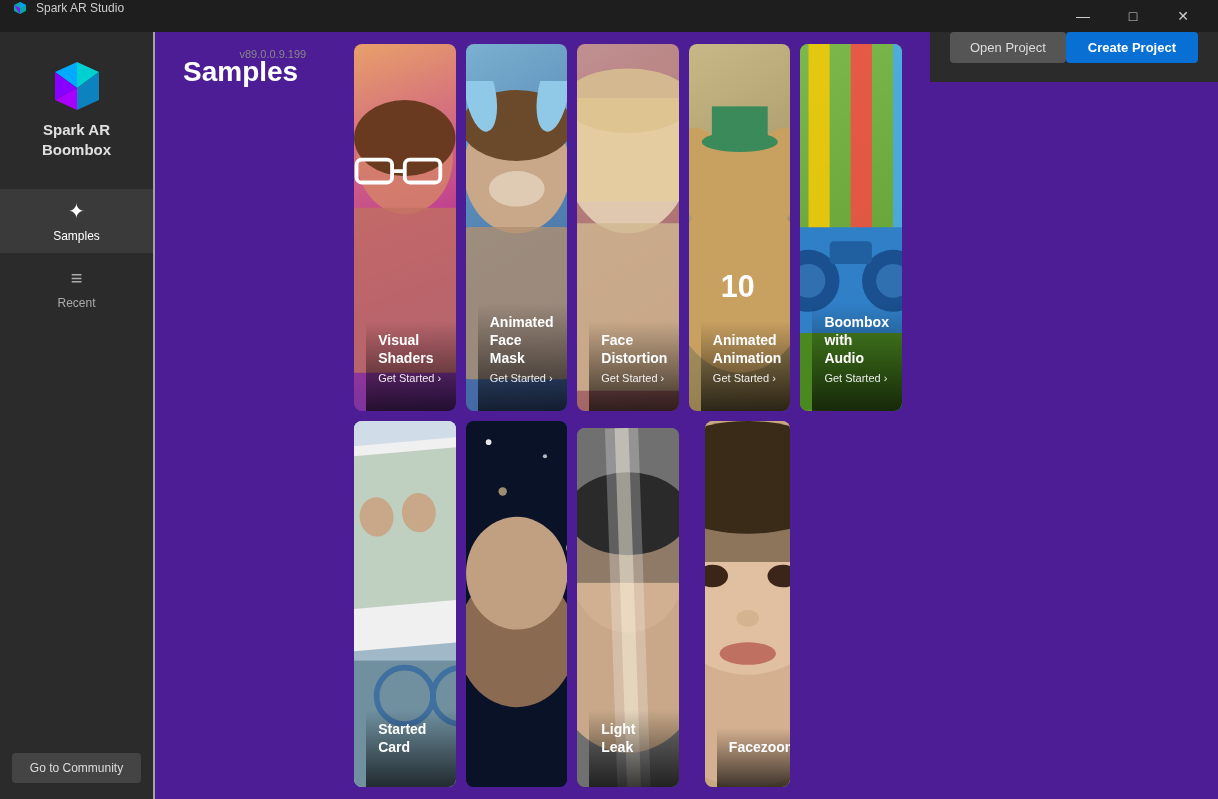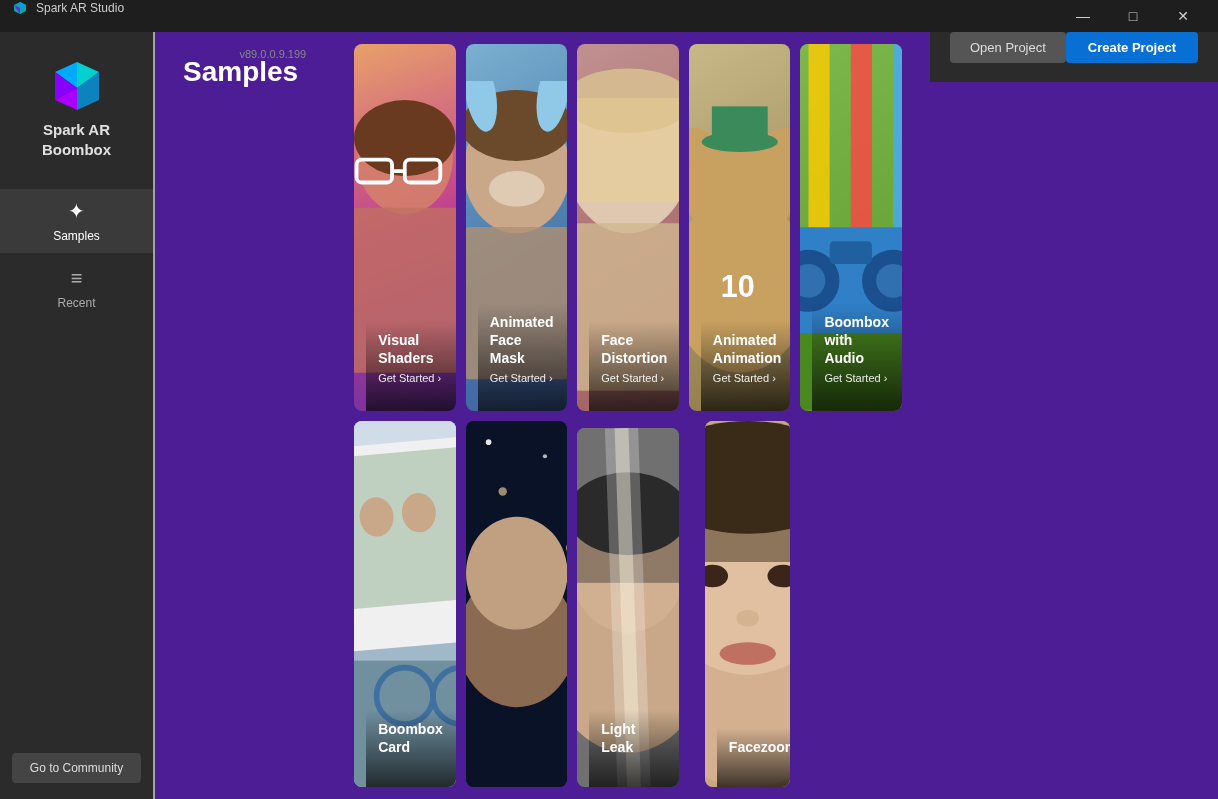--- a/index.html
+++ b/index.html
@@ -405,21 +405,21 @@
             <rect x="40" y="15" width="120" height="145" rx="3" fill="#f0f0f0" transform="rotate(-5,100,90)"></rect>
             <rect x="46" y="22" width="108" height="108" rx="2" fill="#c0d0c0" transform="rotate(-5,100,80)"></rect>
 
             <ellipse cx="80" cy="68" rx="12" ry="14" fill="#c8a888" transform="rotate(-5,80,68)"></ellipse>
             <ellipse cx="110" cy="65" rx="12" ry="14" fill="#c8a888" transform="rotate(-5,110,65)"></ellipse>
 
             <circle cx="100" cy="195" r="20" fill="none" stroke="#4070a0" stroke-width="4"></circle>
             <circle cx="140" cy="195" r="20" fill="none" stroke="#4070a0" stroke-width="4"></circle>
           </svg>
           <div class="card-overlay">
-            <div class="card-title">Boombox Card</div>
+            <div class="card-title">Started Card</div>
             <div class="card-link"></div>
           </div>
         </div>
       </div>
 
       <div class="sample-card" style="background: linear-gradient(150deg,#1a2a4a,#0a1530,#050a18);">
         <div style="width:100%;height:100%;position:relative;overflow:hidden;">
           <svg width="100%" height="100%" viewBox="0 0 200 260" preserveAspectRatio="xMidYMid slice" style="position:absolute;top:0;left:0;">
 
             <rect x="0" y="0" width="200" height="260" fill="#0a1228"></rect>

